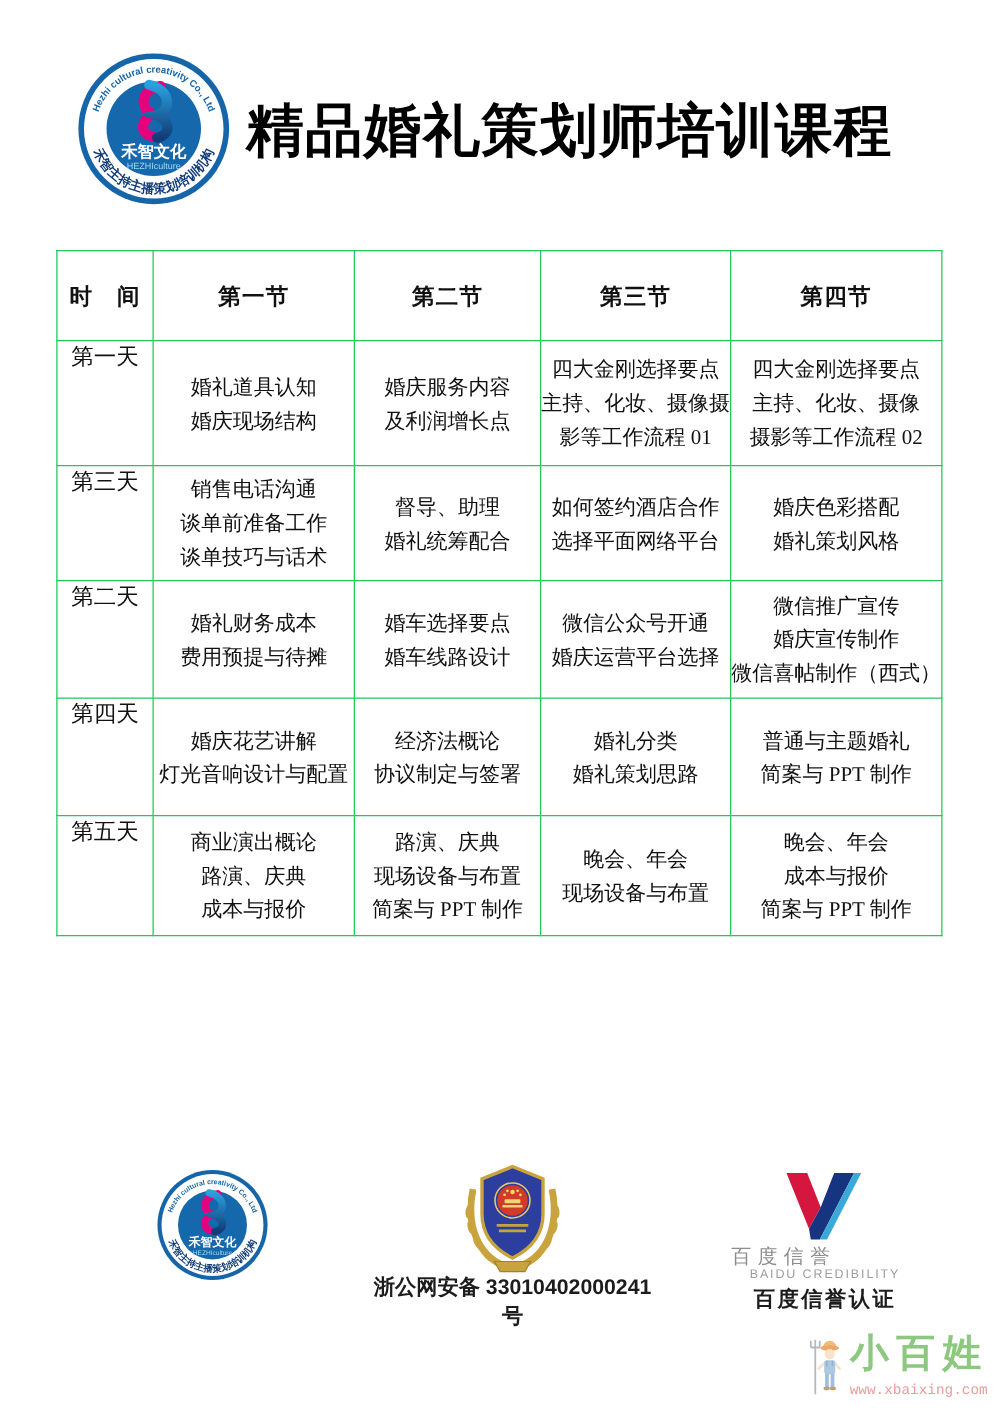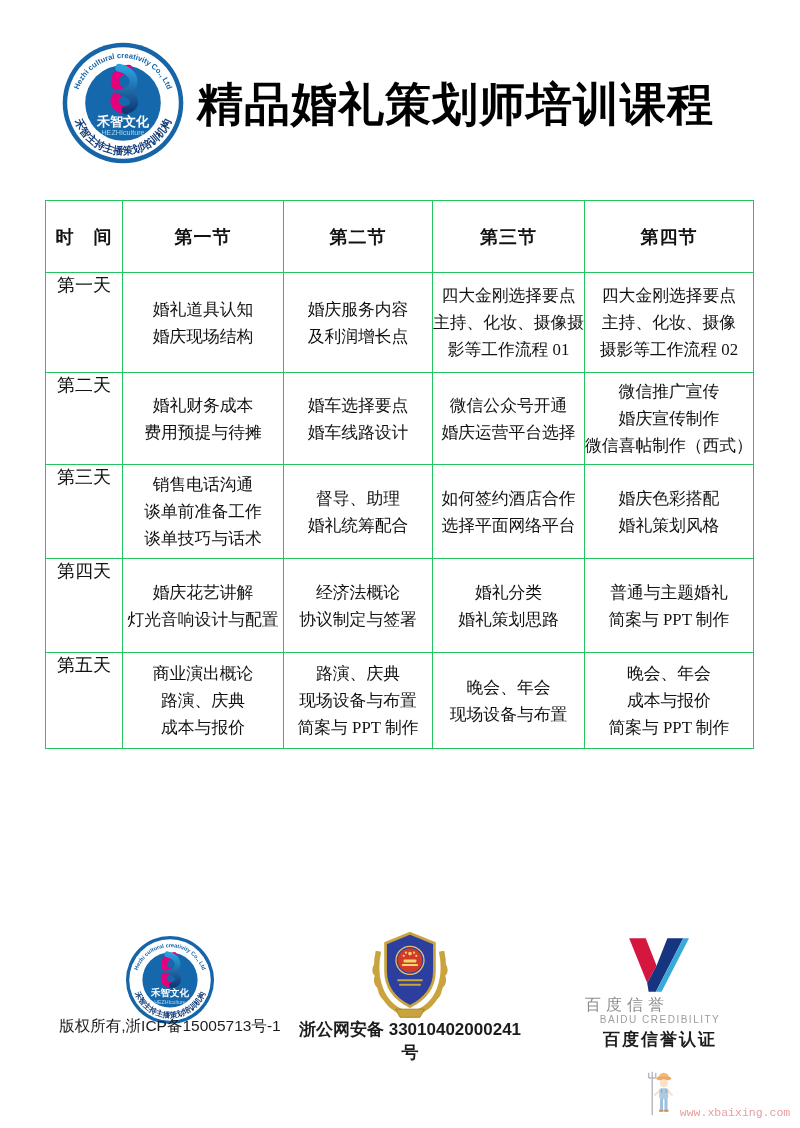--- a/index.html
+++ b/index.html
@@ -121,60 +121,60 @@
             <div class="cell-line">主持、化妆、摄像摄</div>
             <div class="cell-line">影等工作流程 01</div>
           </td>
           <td class="content-cell">
             <div class="cell-line">四大金刚选择要点</div>
             <div class="cell-line">主持、化妆、摄像</div>
             <div class="cell-line">摄影等工作流程 02</div>
           </td>
         </tr>
         <tr>
+          <td class="day-cell">第三天</td>
+          <td class="content-cell">
+            <div class="cell-line">销售电话沟通</div>
+            <div class="cell-line">谈单前准备工作</div>
+            <div class="cell-line">谈单技巧与话术</div>
+          </td>
+          <td class="content-cell">
+            <div class="cell-line">督导、助理</div>
+            <div class="cell-line">婚礼统筹配合</div>
+          </td>
+          <td class="content-cell">
+            <div class="cell-line">如何签约酒店合作</div>
+            <div class="cell-line">选择平面网络平台</div>
+          </td>
+          <td class="content-cell">
+            <div class="cell-line">婚庆色彩搭配</div>
+            <div class="cell-line">婚礼策划风格</div>
+          </td>
+        </tr>
+        <tr>
           <td class="day-cell">第二天</td>
           <td class="content-cell">
             <div class="cell-line">婚礼财务成本</div>
             <div class="cell-line">费用预提与待摊</div>
           </td>
           <td class="content-cell">
             <div class="cell-line">婚车选择要点</div>
             <div class="cell-line">婚车线路设计</div>
           </td>
           <td class="content-cell">
             <div class="cell-line">微信公众号开通</div>
             <div class="cell-line">婚庆运营平台选择</div>
           </td>
           <td class="content-cell">
             <div class="cell-line">微信推广宣传</div>
             <div class="cell-line">婚庆宣传制作</div>
             <div class="cell-line">微信喜帖制作（西式）</div>
           </td>
         </tr>
         <tr>
-          <td class="day-cell">第三天</td>
-          <td class="content-cell">
-            <div class="cell-line">销售电话沟通</div>
-            <div class="cell-line">谈单前准备工作</div>
-            <div class="cell-line">谈单技巧与话术</div>
-          </td>
-          <td class="content-cell">
-            <div class="cell-line">督导、助理</div>
-            <div class="cell-line">婚礼统筹配合</div>
-          </td>
-          <td class="content-cell">
-            <div class="cell-line">如何签约酒店合作</div>
-            <div class="cell-line">选择平面网络平台</div>
-          </td>
-          <td class="content-cell">
-            <div class="cell-line">婚庆色彩搭配</div>
-            <div class="cell-line">婚礼策划风格</div>
-          </td>
-        </tr>
-        <tr>
           <td class="day-cell">第四天</td>
           <td class="content-cell">
             <div class="cell-line">婚庆花艺讲解</div>
             <div class="cell-line">灯光音响设计与配置</div>
           </td>
           <td class="content-cell">
             <div class="cell-line">经济法概论</div>
             <div class="cell-line">协议制定与签署</div>
           </td>
           <td class="content-cell">
@@ -207,21 +207,20 @@
             <div class="cell-line">成本与报价</div>
             <div class="cell-line">简案与 PPT 制作</div>
           </td>
         </tr>
       </tbody>
   </table>
 
   <svg class="hezhi-logo-footer" viewBox="0 0 140 140" xmlns="http://www.w3.org/2000/svg">
     <use href="#hezhi-logo-def"></use>
   </svg>
-  <div class="footer-text icp-text">版权所有,浙ICP备15005713号-1</div>
 
   <svg class="police-badge" viewBox="0 0 100 104" xmlns="http://www.w3.org/2000/svg">
 
     <path d="M50,98 C22,92 8,64 15,28" stroke="#c9a43e" stroke-width="6" fill="none"></path>
     <path d="M50,98 C78,92 92,64 85,28" stroke="#c9a43e" stroke-width="6" fill="none"></path>
     <g fill="#c9a43e">
       <ellipse cx="14" cy="34" rx="6" ry="2.6" transform="rotate(-70 14 34)"></ellipse>
       <ellipse cx="11" cy="48" rx="6" ry="2.6" transform="rotate(-85 11 48)"></ellipse>
       <ellipse cx="13" cy="62" rx="6" ry="2.6" transform="rotate(75 13 62)"></ellipse>
       <ellipse cx="19" cy="76" rx="6" ry="2.6" transform="rotate(60 19 76)"></ellipse>
@@ -268,16 +267,17 @@
       <ellipse cx="20" cy="10.5" rx="8.5" ry="2.6" fill="#e89a4f"></ellipse>
       <circle cx="20" cy="16" r="4.6" fill="#f8ddc0"></circle>
       <path d="M15.5,24 L10,29 M24.5,24 L29,29" stroke="#f8ddc0" stroke-width="2.4" stroke-linecap="round"></path>
       <rect x="15" y="21.5" width="10" height="12.5" rx="2.4" fill="#9fc0dd"></rect>
       <path d="M17.5,22 V27 M22.5,22 V27" stroke="#7aa3c8" stroke-width="1.4"></path>
       <rect x="15.8" y="33.5" width="3.4" height="12" fill="#8fb4d6"></rect>
       <rect x="20.8" y="33.5" width="3.4" height="12" fill="#8fb4d6"></rect>
       <ellipse cx="17.2" cy="46.8" rx="2.8" ry="1.6" fill="#c08a50"></ellipse>
       <ellipse cx="22.8" cy="46.8" rx="2.8" ry="1.6" fill="#c08a50"></ellipse>
     </svg>
+    <div class="wm-name">小百姓</div>
     <div class="wm-url">www.xbaixing.com</div>
   </div>
 
 </div>
 
 </body></html>

